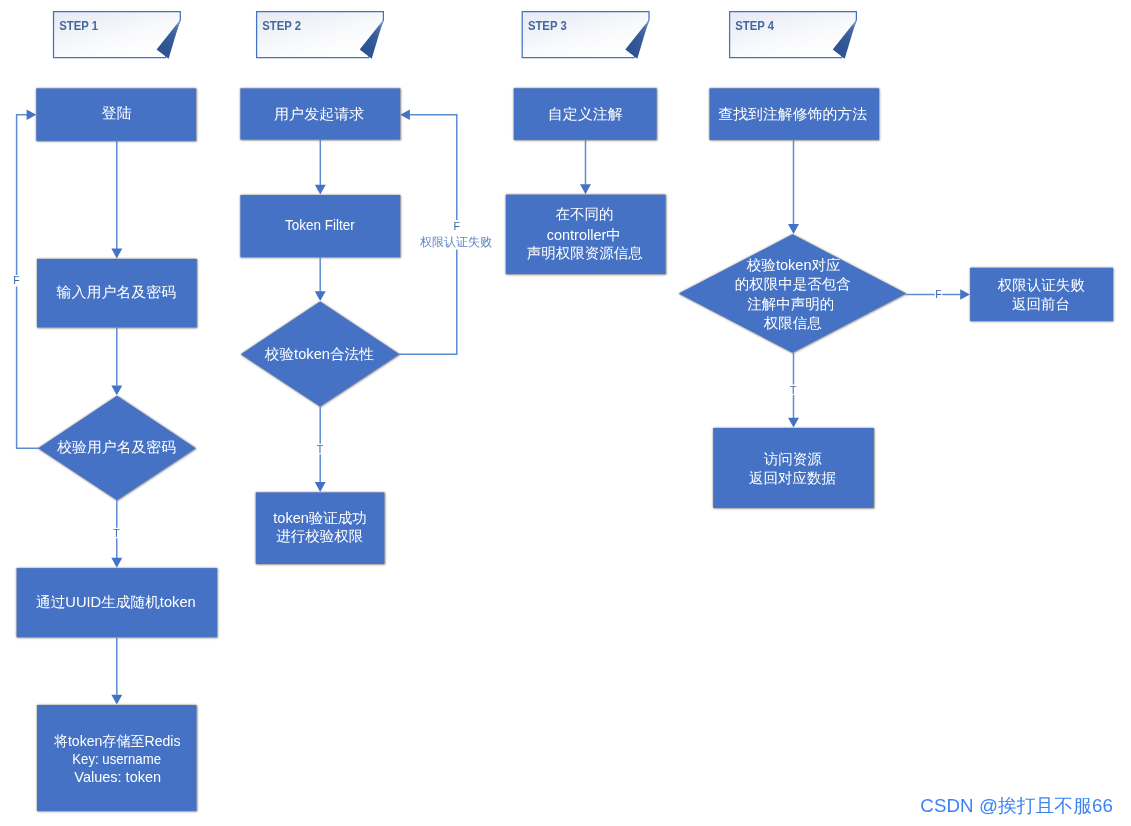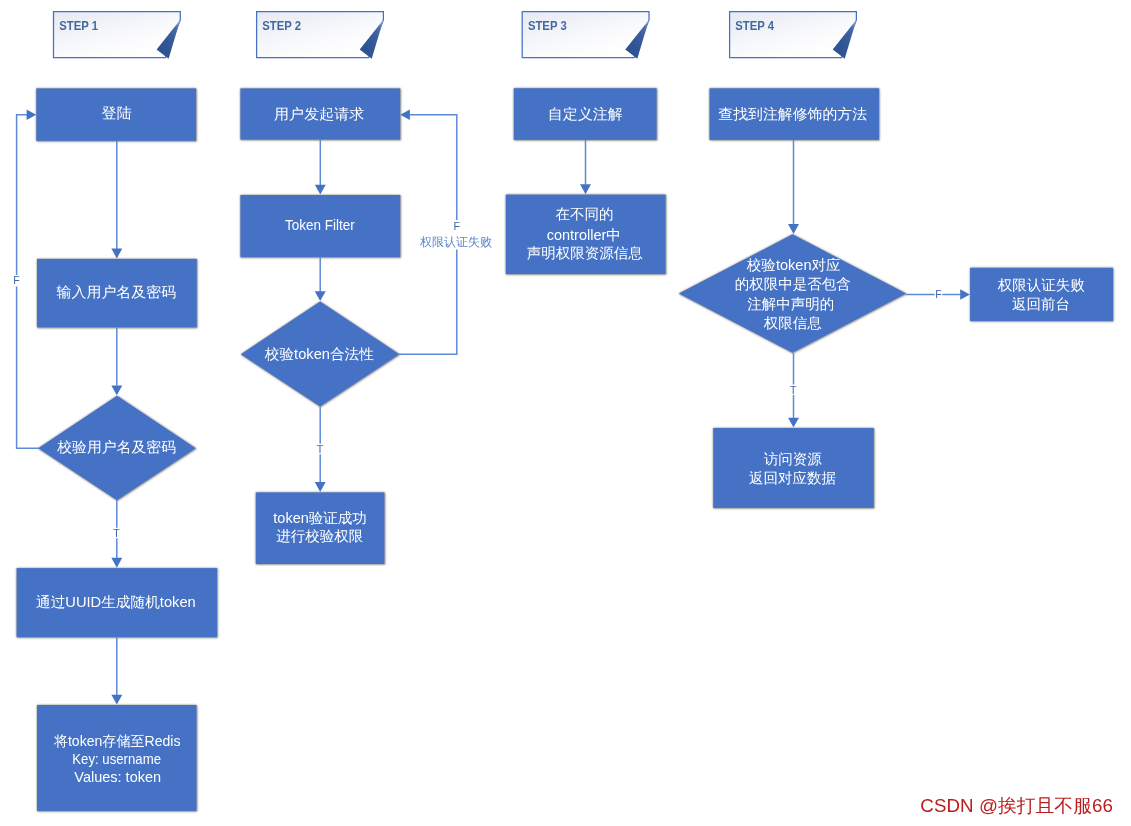--- a/index.html
+++ b/index.html
@@ -6,21 +6,21 @@
   html,body{margin:0;padding:0;background:#ffffff;}
   body{width:1131px;height:826px;overflow:hidden;
        font-family:"Liberation Sans","DejaVu Sans",sans-serif;
        -webkit-font-smoothing:antialiased;}
   #root{position:relative;width:1030px;height:826px;}
   svg.chart{position:absolute;left:0;top:0;width:1131px;height:826px;display:block;}
   .nodetext{fill:#ffffff;font-size:14.5px;text-anchor:middle;}
   .steptext{fill:#41699f;font-weight:bold;font-size:13.6px;}
   .edgelbl{fill:#3f66a9;font-size:10.6px;text-anchor:middle;}
   .cnlbl{fill:#5b86c9;font-size:12px;text-anchor:middle;}
-  .wm{position:absolute;left:920.3px;top:792.6px;color:#b91c1c;font-size:18.7px;
+  .wm{position:absolute;left:920.3px;top:792.6px;color:#3b82f6;font-size:18.7px;
       white-space:nowrap;letter-spacing:0.1px;}
 </style>
 </head>
 <body>
 
 <div id="root">
 <svg class="chart" viewBox="0 0 1131 826">
   <defs>
     <linearGradient id="bannerGrad" x1="0.0" y1="0.0" x2="0.72" y2="1.0">
       <stop offset="0" stop-color="#e6eaf3"></stop>

